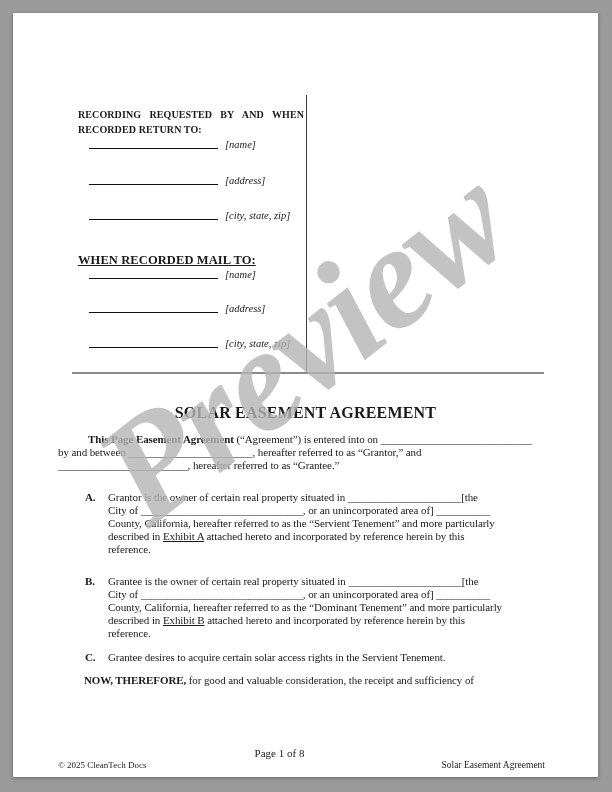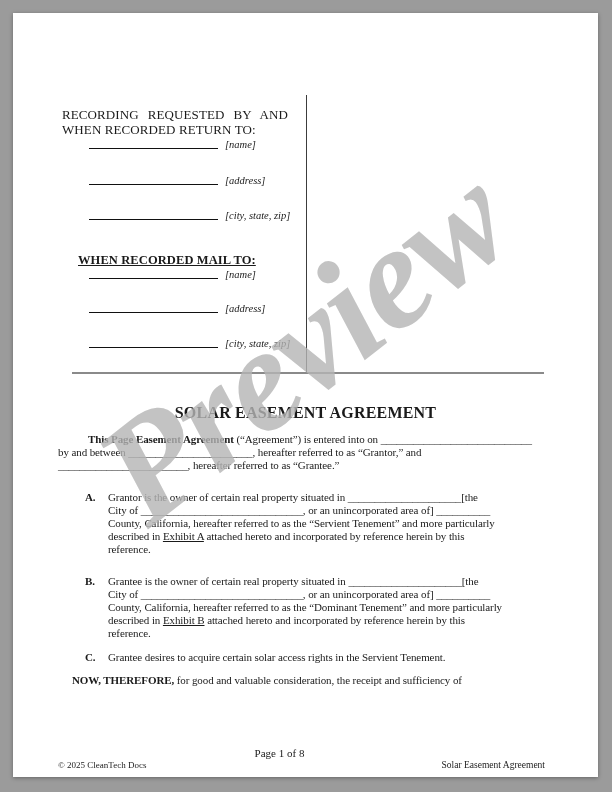--- a/index.html
+++ b/index.html
@@ -14,22 +14,22 @@
     box-shadow:0 1px 4px rgba(0,0,0,.35);
     overflow:hidden;
   }
   .abs{position:absolute;}
   .b{font-weight:bold;}
   .i{}
   .u{text-decoration:underline;}
 
   
   .rec-heading{
-    left:49px;width:226px;
-    font-weight:normal;font-size:13px;line-height:15px;
+    left:65px;width:226px;
+    font-weight:bold;font-size:10px;line-height:15px;
     text-align:justify;letter-spacing:.1px;
   }
   .rec-heading2{
     left:65px;font-weight:bold;font-size:12.5px;line-height:15px;letter-spacing:.1px;
   }
   .blank-row{
     left:76px;height:14px;display:flex;align-items:flex-end;gap:7px;
   }
   .blank-row .rule{
     display:inline-block;width:129px;height:13px;
@@ -51,21 +51,21 @@
     left:0;top:391px;width:585px;text-align:center;
     font-weight:bold;font-size:16px;letter-spacing:.2px;
   }
 
   .para{
     left:45px;width:492px;
     font-size:11px;line-height:13.2px;letter-spacing:-.1px;
     white-space:nowrap;
   }
   .intro{top:420px;text-indent:30px;}
-  .closing{top:661px;text-indent:14px;}
+  .closing{top:661px;text-indent:14px;margin-left:12px;}
 
   .recital{
     left:45px;width:492px;padding-left:50px;box-sizing:border-box;
     font-size:11px;line-height:12.9px;letter-spacing:-.1px;white-space:nowrap;
   }
   .recital .rl{position:absolute;left:27px;top:0;font-weight:bold;}
   .rec-a{top:478px;}
   .rec-b{top:562px;}
   .rec-c{top:638px;}
 

